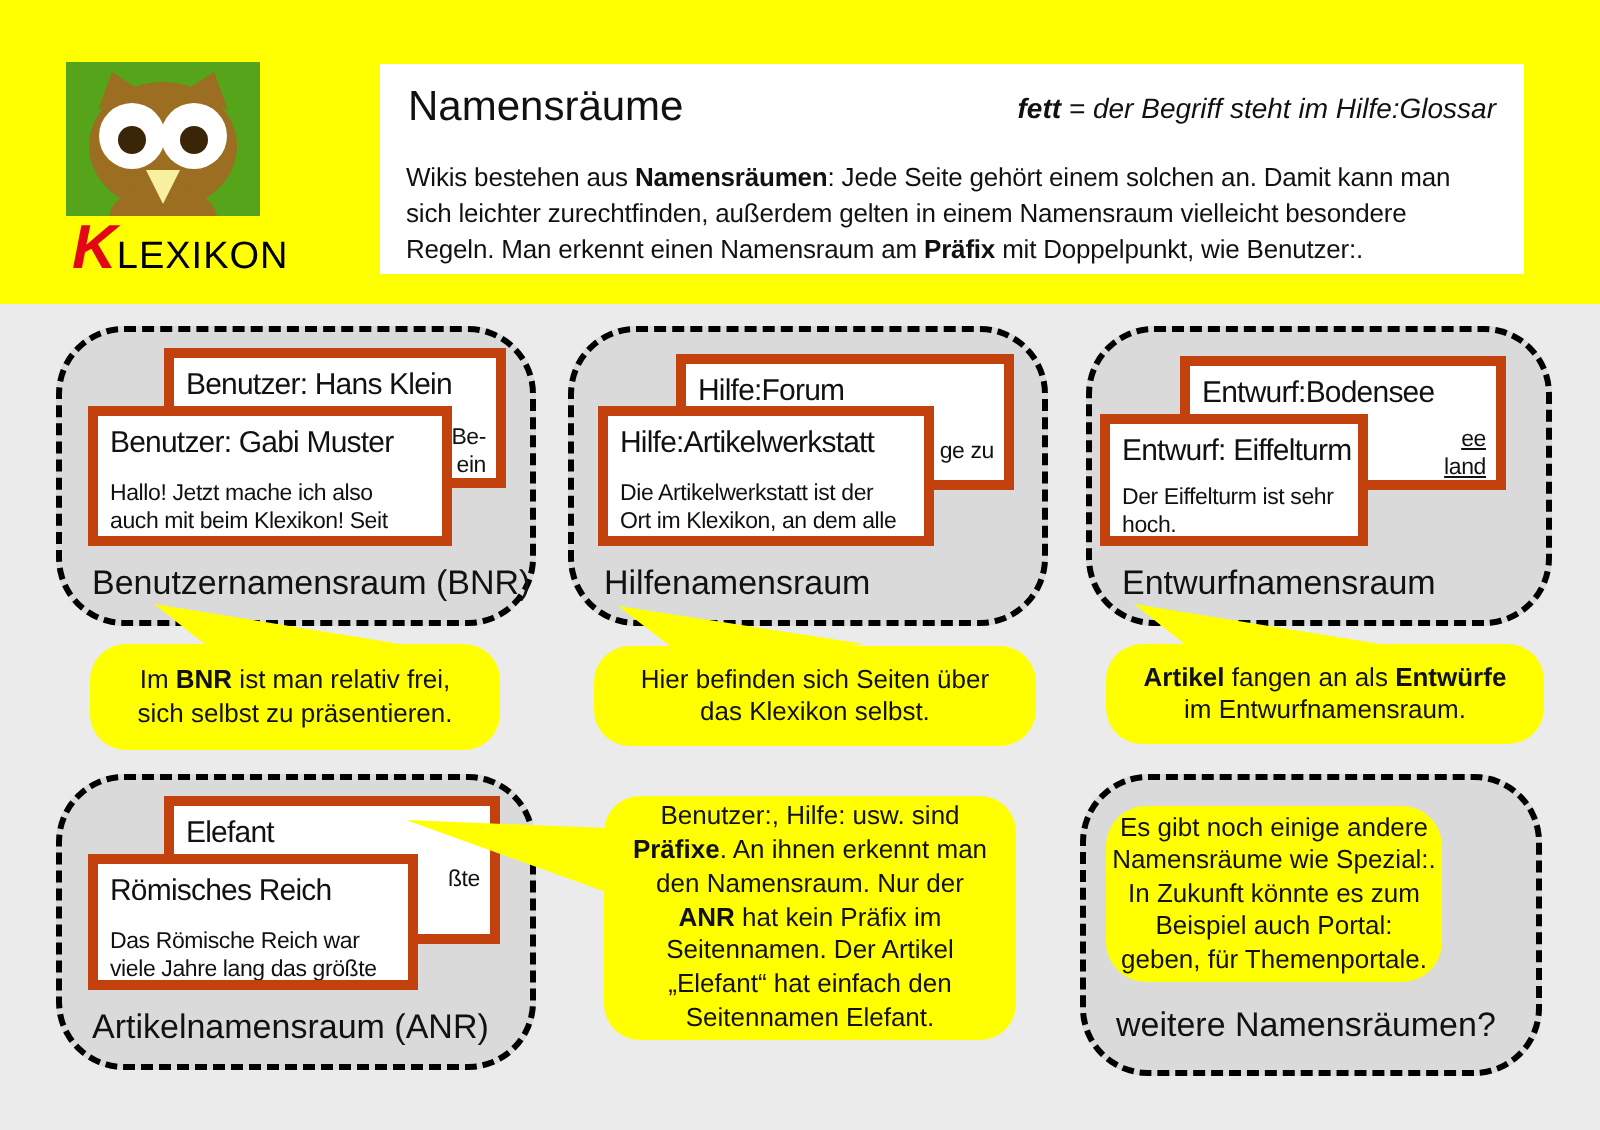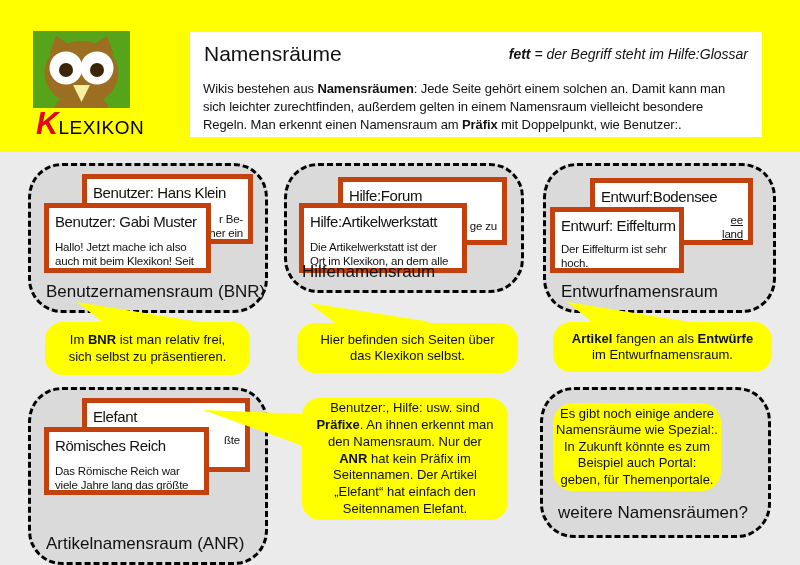--- a/index.html
+++ b/index.html
@@ -19,37 +19,37 @@
 
   
   .header-box{position:absolute; left:190px; top:32px; width:572px; height:105px; background:#ffffff;}
   .page-title{position:absolute; left:14px; top:10px; font-size:21px;}
   .legend{position:absolute; right:14px; top:14px; font-size:14px; font-style:italic; white-space:nowrap;}
   .intro{position:absolute; left:13px; top:48px; width:552px; font-size:13px; letter-spacing:-0.1px; line-height:18px; white-space:pre;}
 
   
   .nsbox{position:absolute; background:#dadada; border:3px dashed #000; border-radius:34px; box-sizing:border-box;}
   #box-bnr    {left:28px;  top:163px; width:240px; height:150px;}
-  #box-hilfe  {left:284px; top:163px; width:240px; height:130px;}
+  #box-hilfe  {left:284px; top:163px; width:240px; height:150px;}
   #box-entwurf{left:543px; top:163px; width:233px; height:150px;}
-  #box-anr    {left:28px;  top:387px; width:240px; height:178px;}
+  #box-anr    {left:28px;  top:387px; width:240px; height:148px;}
   #box-other  {left:540px; top:387px; width:231px; height:151px;}
 
   .nslabel{position:absolute; left:15px; bottom:8px; font-size:17px; white-space:nowrap;}
   #box-other .nslabel{bottom:12px;}
 
   
   .card{position:absolute; background:#fff; border:5px solid #c2410c; box-sizing:border-box; overflow:hidden;}
   .card-title{font-size:15px; letter-spacing:-0.4px; padding:5px 2px 0 6px; white-space:nowrap; overflow:hidden;}
   .card-body{font-size:11.5px; letter-spacing:-0.2px; line-height:14px; padding:0 6px; margin-top:10px; white-space:pre-line;}
   .fragment{position:absolute; right:5px; font-size:11.5px; letter-spacing:-0.2px; line-height:14px; text-align:right; white-space:pre-line;}
 
   #box-bnr .back      {left:51px; top:8px;  width:171px; height:70px;}
   #box-bnr .back .fragment{top:33px;}
-  #box-bnr .front     {left:13px; top:37px; width:167px; height:70px;}
+  #box-bnr .front     {left:13px; top:37px; width:182px; height:70px;}
 
   #box-hilfe .back    {left:51px; top:11px; width:169px; height:68px;}
   #box-hilfe .back .fragment{top:37px;}
   #box-hilfe .front   {left:12px; top:37px; width:168px; height:70px;}
 
   #box-entwurf .back  {left:44px; top:12px; width:163px; height:67px;}
   #box-entwurf .back .fragment{top:30px;text-decoration:underline;}
   #box-entwurf .front {left:4px;  top:41px; width:134px; height:66px;}
   #box-entwurf .front .card-body{margin-top:8px;}
 

